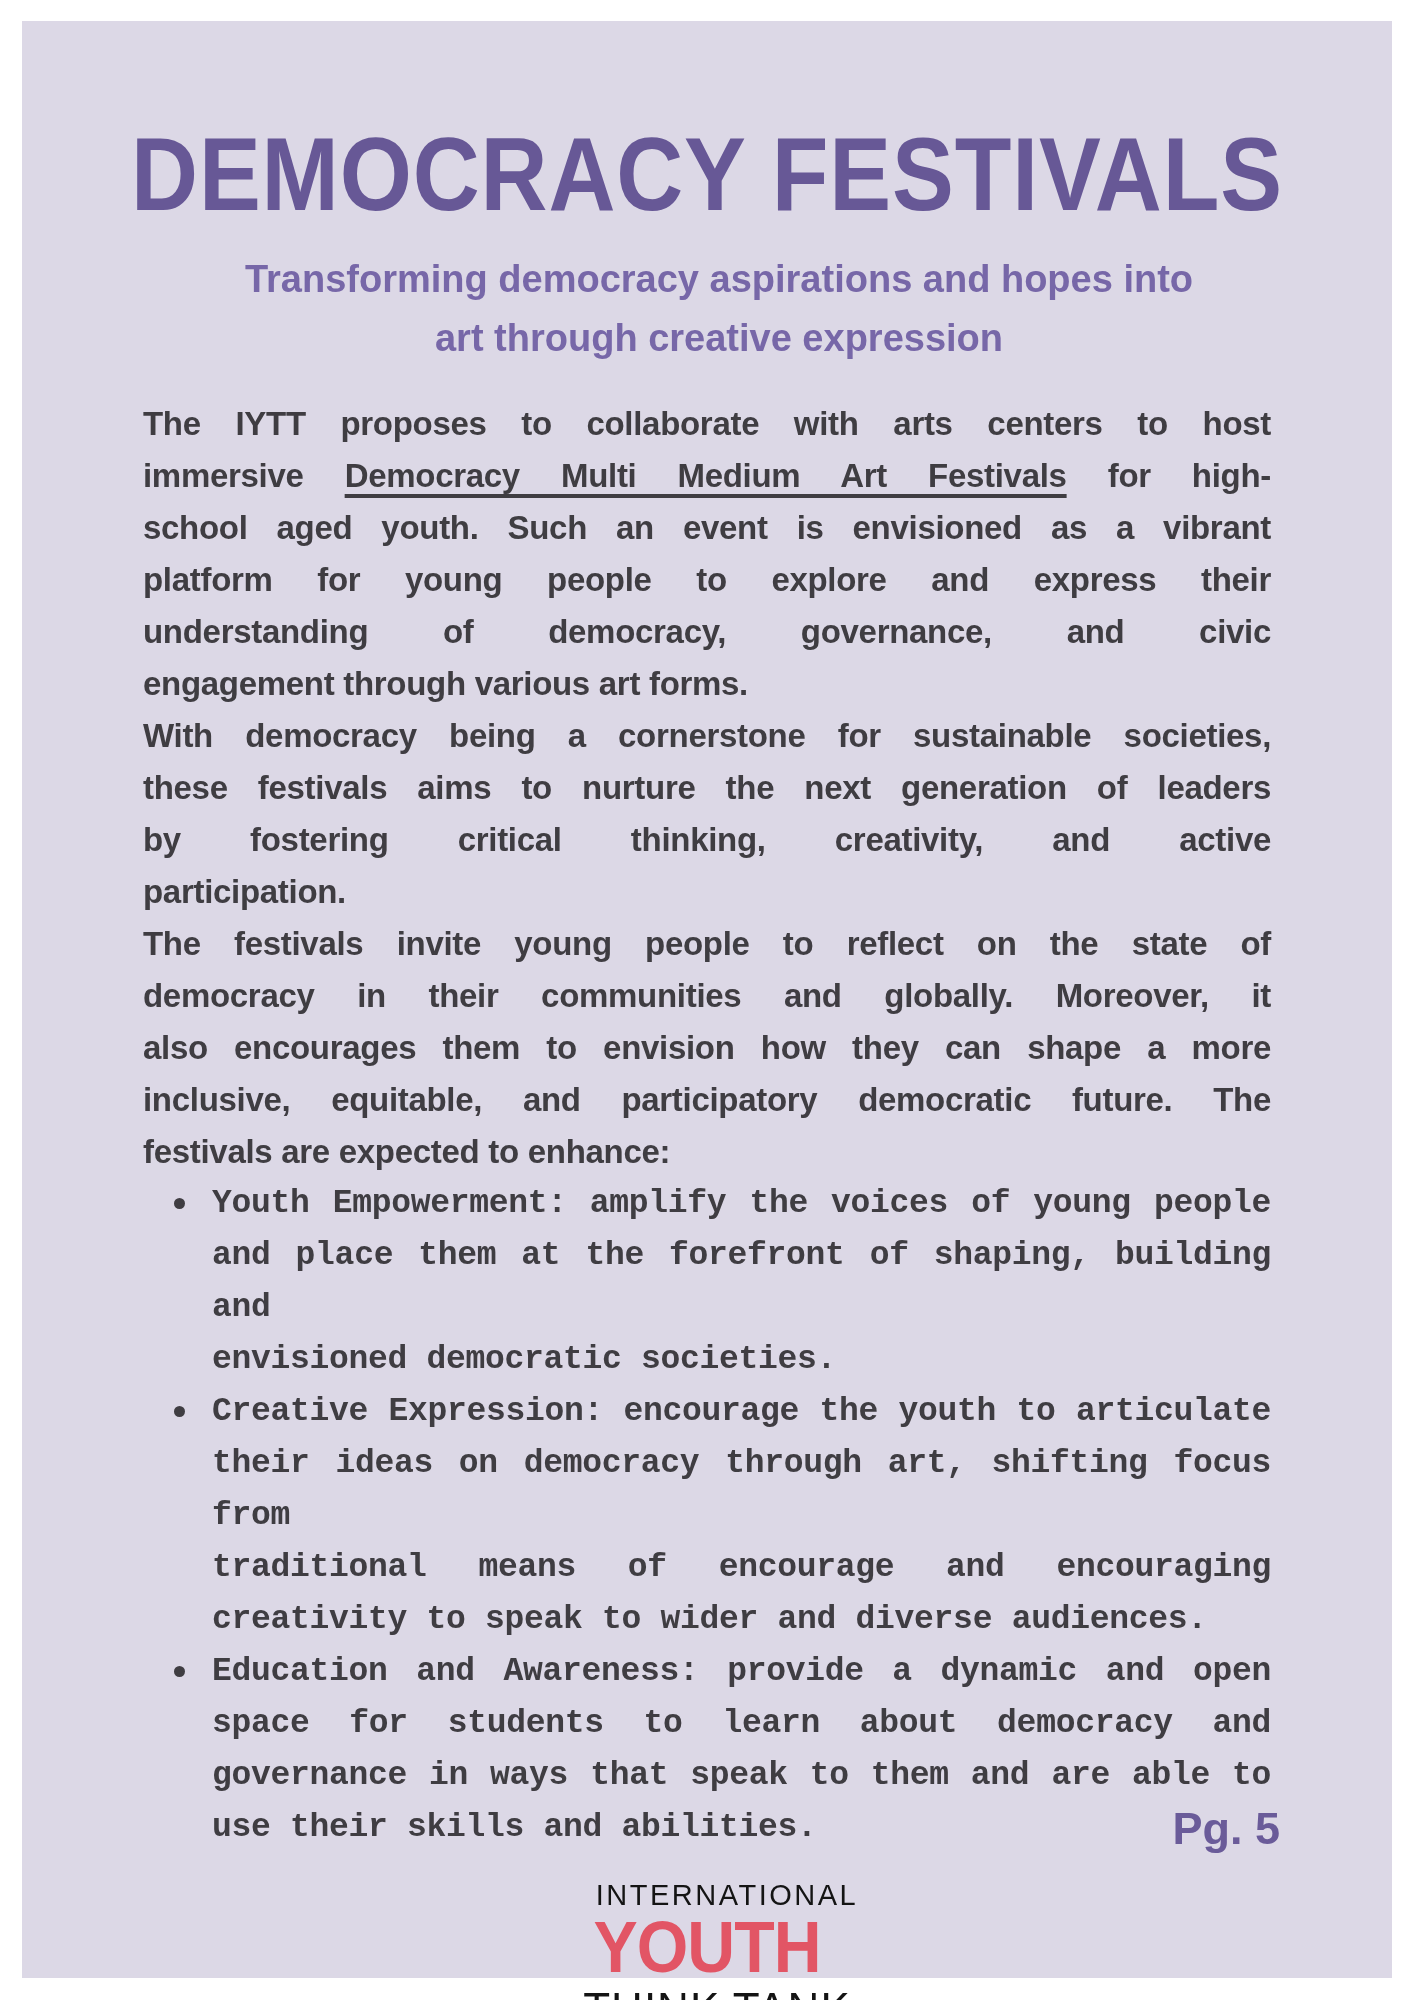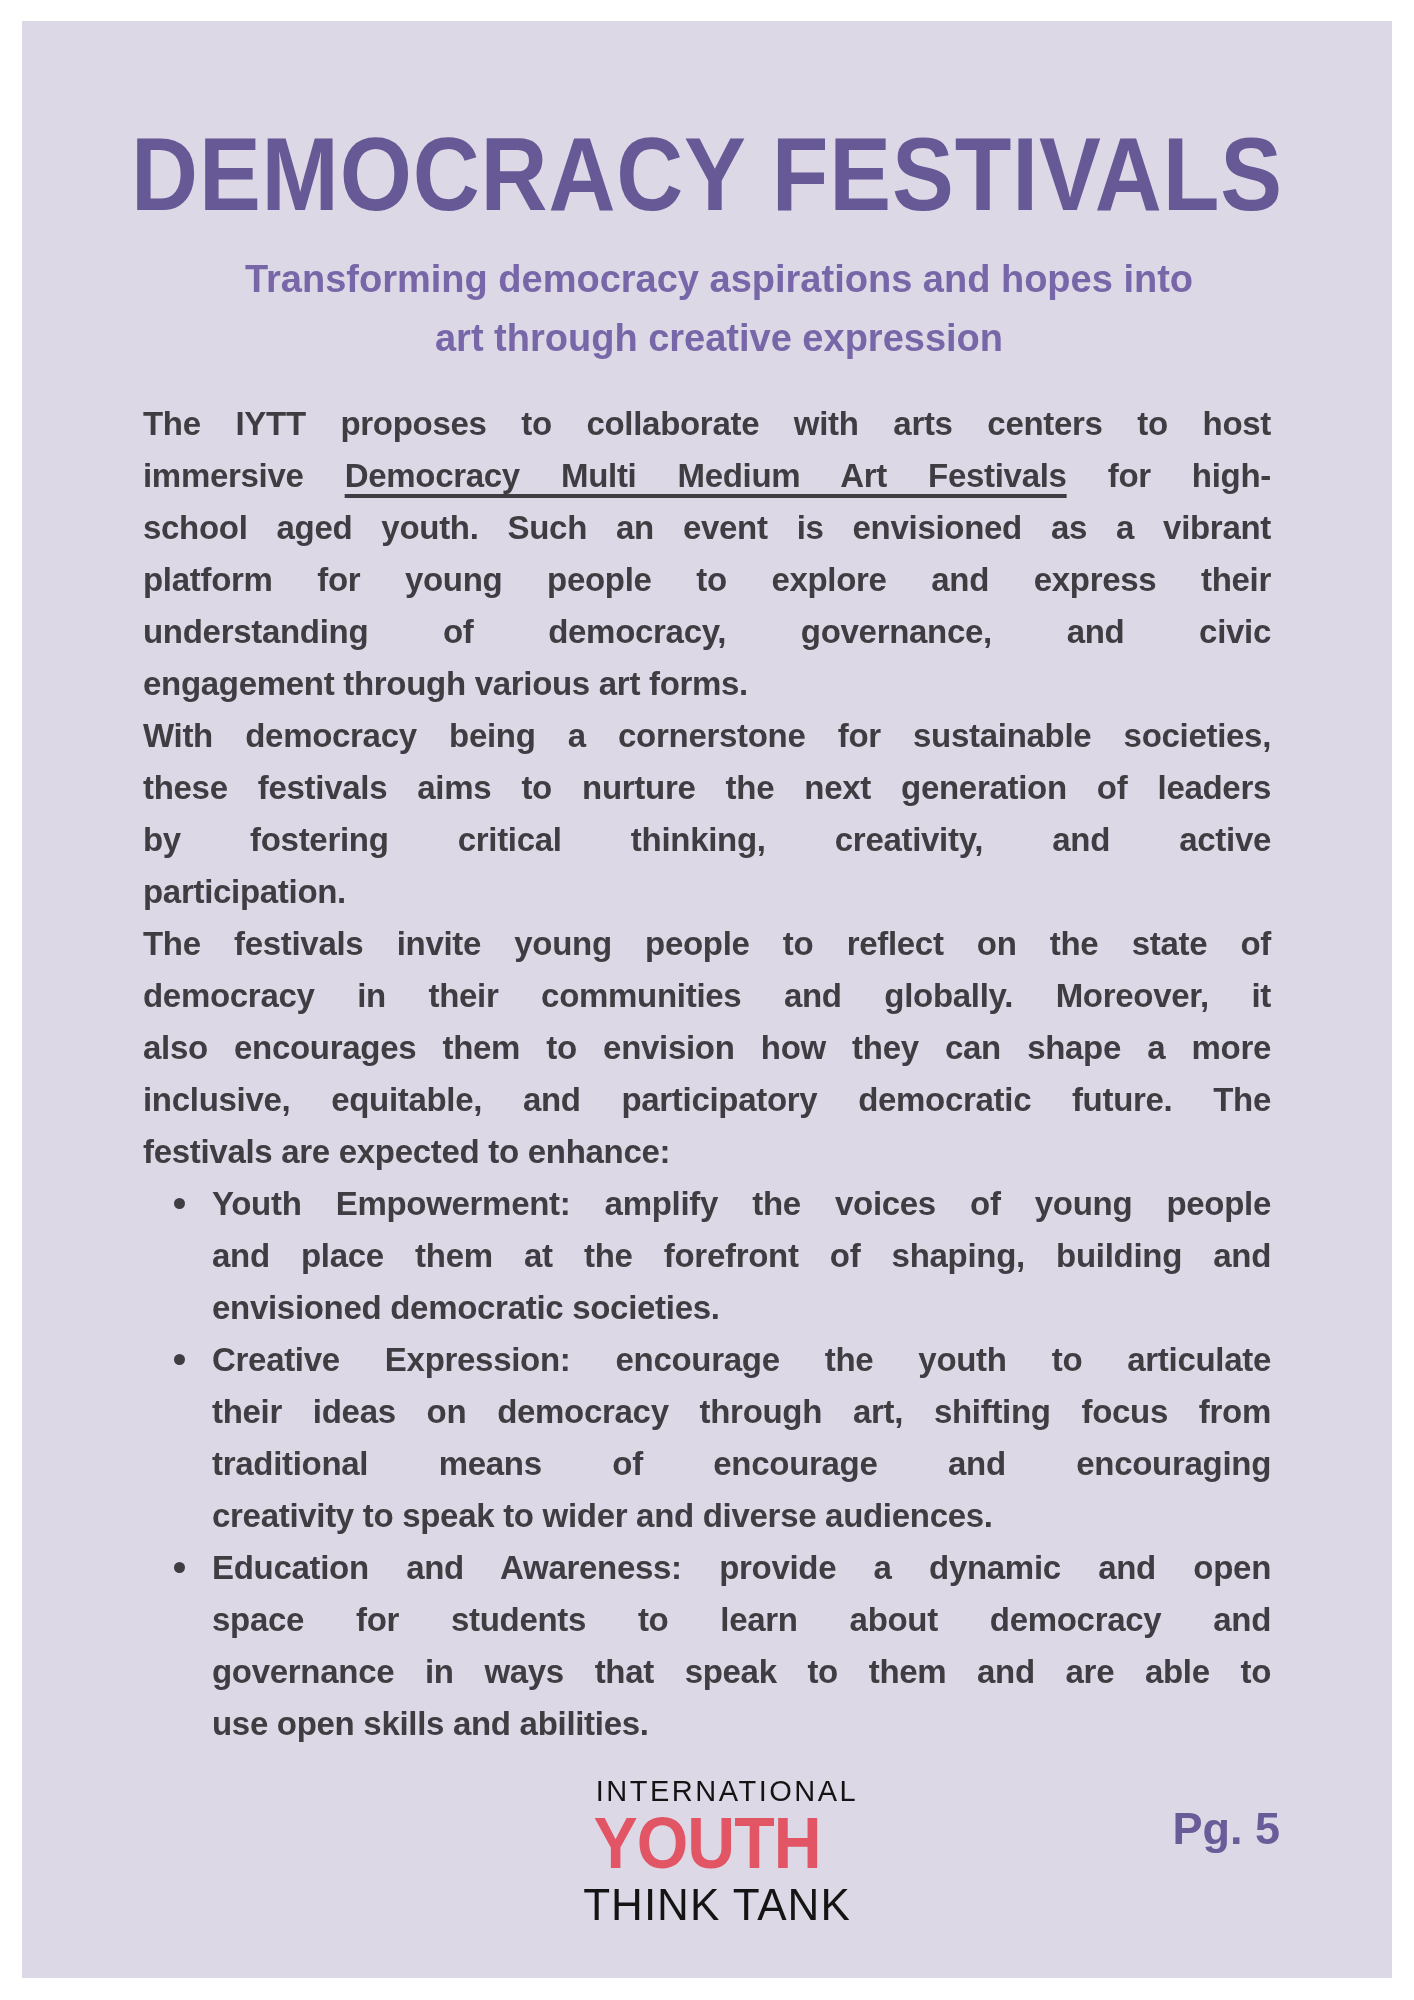--- a/index.html
+++ b/index.html
@@ -35,21 +35,21 @@
   }
   .bodytext{
     margin:30px auto 0 auto;
     width:1128px;
     font-size:33px;
     line-height:52px;
     font-weight:700;
     letter-spacing:-0.3px;
   }
   .para{position:relative;}
-  .para.bullet{padding-left:69px;}
+  .para.bullet{padding-left:69px;font-family:Liberation Mono, monospace;}
   .dot{
     position:absolute;
     left:31px; top:20px;
     width:11px; height:11px;
     border-radius:50%;
     background:currentColor;
   }
   .line{
     text-align:justify;
     text-align-last:justify;
@@ -142,21 +142,21 @@
         <div class="line">Creative Expression: encourage the youth to articulate</div>
         <div class="line">their ideas on democracy through art, shifting focus from</div>
         <div class="line">traditional means of encourage and encouraging</div>
         <div class="line last">creativity to speak to wider and diverse audiences.</div>
       </div>
       <div class="para bullet">
         <span class="dot"></span>
         <div class="line">Education and Awareness: provide a dynamic and open</div>
         <div class="line">space for students to learn about democracy and</div>
         <div class="line">governance in ways that speak to them and are able to</div>
-        <div class="line last">use open skills and abilities.</div>
+        <div class="line last">use their skills and abilities.</div>
       </div>
     </div>
 
   <div class="logo">
     <div class="logo-line1" style="color: rgb(20, 20, 20); margin-left: 40px;">INTERNATIONAL</div>
     <div class="logo-line2" style="color: rgb(226, 85, 101);">YOUTH</div>
     <div class="logo-line3" style="color: rgb(20, 20, 20);">THINK TANK</div>
   </div>
 
   <div class="pagenum" style="color: rgb(106, 91, 153);">Pg. 5</div>

